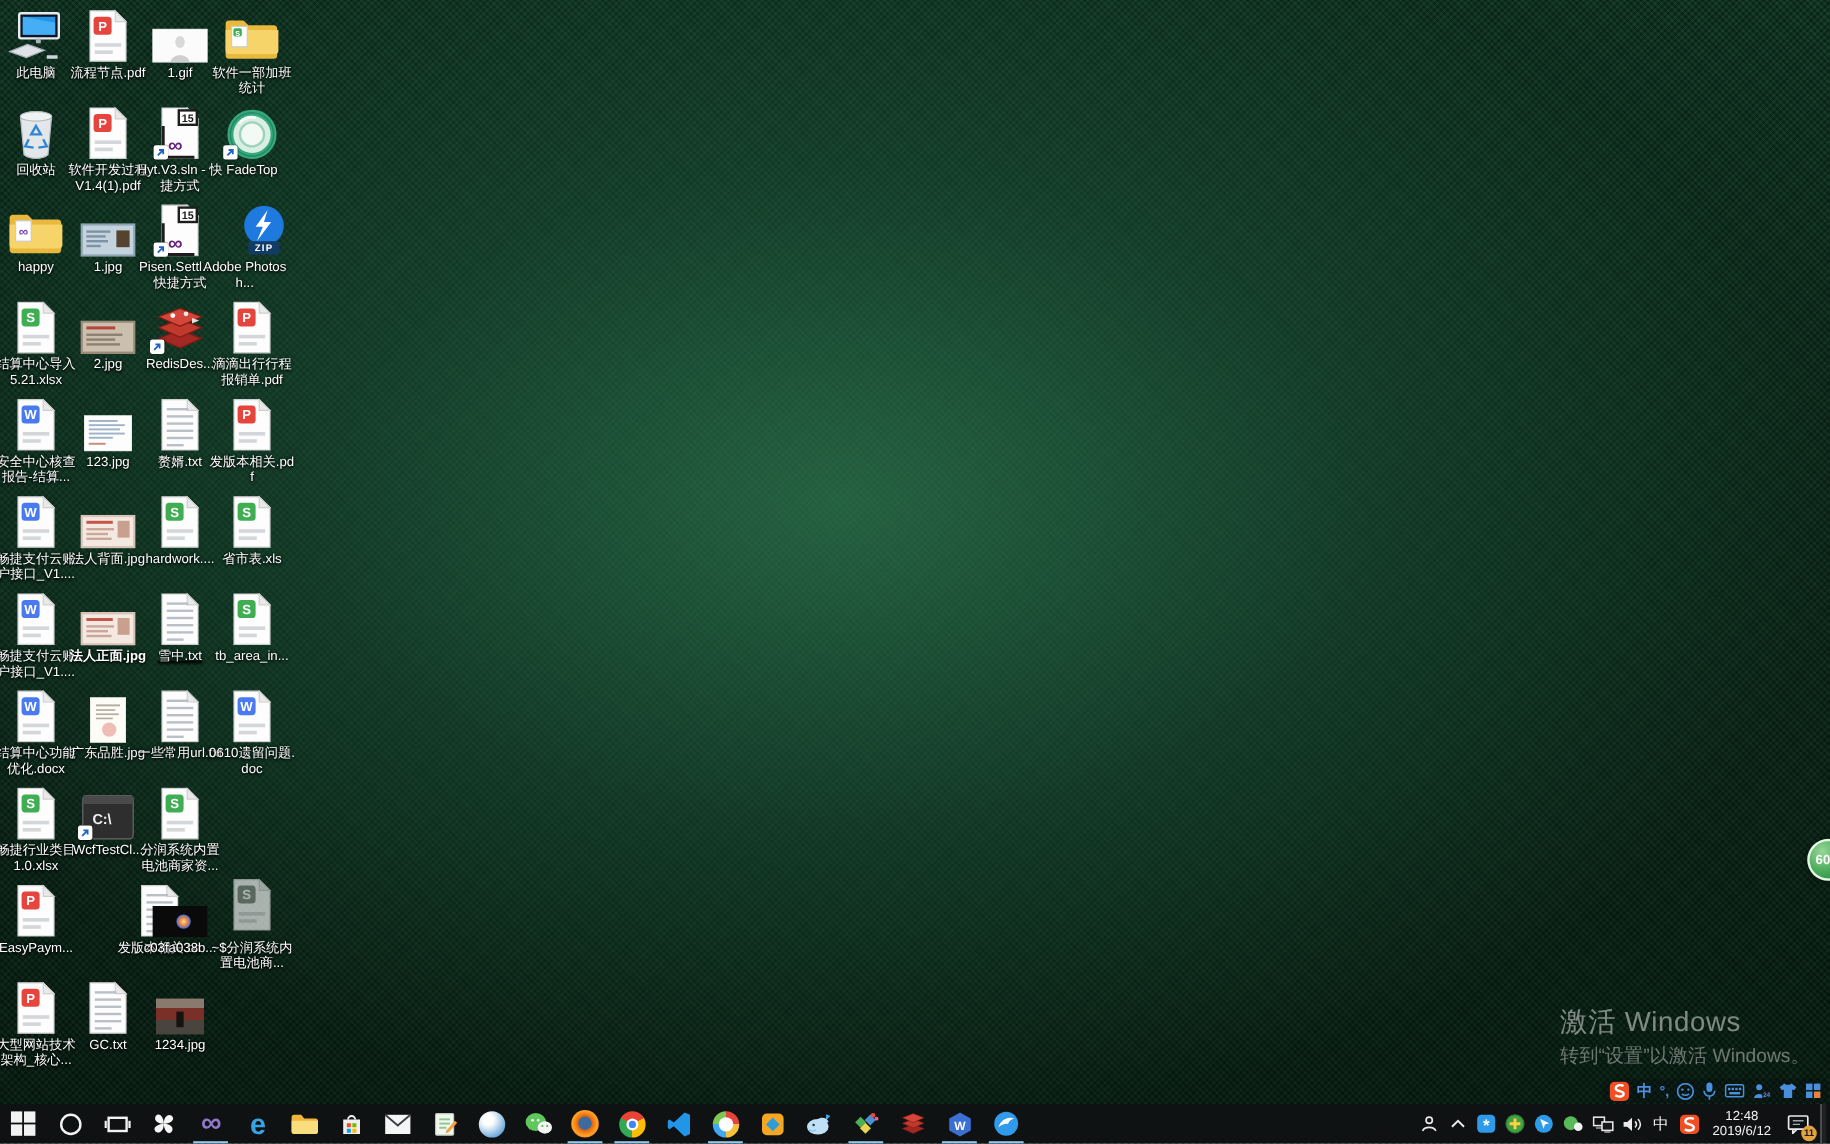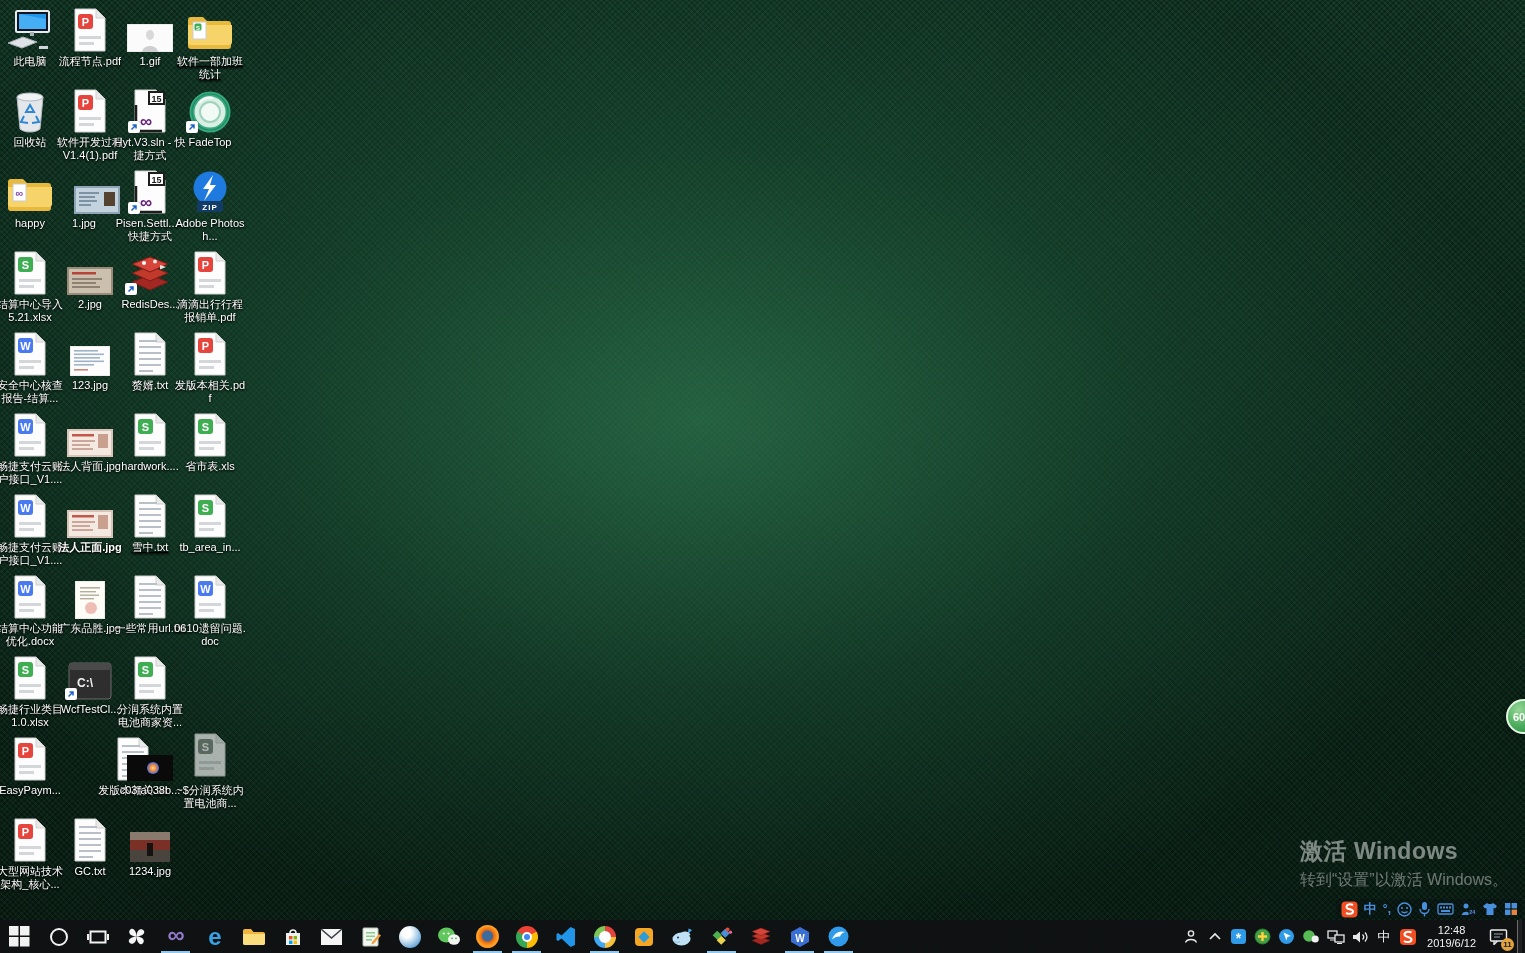--- a/index.html
+++ b/index.html
@@ -44,21 +44,21 @@
   .nbadge{position:absolute;right:-4px;bottom:2px;background:#e0a33e;color:#17191b;border-radius:50%;
      width:13px;height:13px;font-size:8px;font-weight:bold;display:flex;align-items:center;justify-content:center}
   .showdesk{width:4px;height:33px;border-left:1px solid rgba(255,255,255,.35);background:rgba(255,255,255,.06)}
   
   #sogou{position:absolute;right:2px;bottom:34px;height:20px;display:flex;align-items:center;gap:6px;
      padding:0 5px;background:rgba(10,14,18,.35);border-radius:2px;z-index:9}
   .sg-item{display:flex;align-items:center;justify-content:center}
   .sg-blue{color:#4a8fdd;font-size:12px;font-weight:bold}
   
   #wm{position:absolute;left:1300px;top:836px;color:rgba(255,255,255,.48);pointer-events:none}
-  #wm .t{font-size:23px;font-weight:700;letter-spacing:.5px}
+  #wm .t{font-size:23px;font-weight:400;letter-spacing:.5px}
   #wm .s{font-size:16px;margin-top:3px;color:rgba(255,255,255,.40)}
   
   #badge60{position:absolute;left:1506px;top:699px;width:35px;height:35px;border-radius:50%;
      background:radial-gradient(circle at 35% 28%, #96d796 0%, #4aab5c 55%, #2e8443 100%);
      border:2px solid rgba(240,255,240,.92);box-shadow:0 1px 5px rgba(0,0,0,.55);
      color:#fff;font-size:11px;font-weight:bold;display:flex;align-items:center;box-sizing:border-box;padding-left:5px}
   svg text{font-family:"Liberation Sans","DejaVu Sans",sans-serif}
 </style>
 </head>
 <body>
@@ -93,21 +93,21 @@
     <div class="dicon" style="left: 120px; top: 8px;">
       <div class="dicon-img">
         <svg width="46" height="28">
           <rect width="46" height="28" fill="#fbfbfb" stroke="#ddd"></rect>
           <ellipse cx="23" cy="11" rx="4" ry="5" fill="#d9d9d9"></ellipse>
           <path d="M15 28c1-8 15-8 16 0z" fill="#cfcfcf"></path>
         </svg>
       </div>
       <div class="dicon-label">1.gif</div>
     </div>
-    <div class="dicon" style="left: 180px; top: 8px; text-decoration: underline;">
+    <div class="dicon" style="left: 180px; top: 8px;">
       <div class="dicon-img">
         <svg width="46" height="38" viewBox="0 0 46 38">
           <path d="M1 6c0-2 1-3 3-3h12l4 4h21c2 0 3 1 3 3v22c0 2-1 3-3 3H4c-2 0-3-1-3-3z" fill="#e8b93c"></path>
           <path d="M1 11h44v17c0 2-1 3-3 3H4c-2 0-3-1-3-3z" fill="#f6d46a"></path>
           <rect x="6" y="8" width="13" height="17" fill="#fff" stroke="#ccc"></rect>
           <rect x="7.5" y="9.5" width="7" height="7" rx="1.5" fill="#3fae53"></rect>
           <text x="11" y="15.8" font-size="6" fill="#fff" text-anchor="middle" font-weight="bold">S</text>
         </svg>
       </div>
       <div class="dicon-label">软件一部加班统计</div>
@@ -175,21 +175,21 @@
       <div class="dicon-img">
         <svg width="46" height="38" viewBox="0 0 46 38">
           <path d="M1 6c0-2 1-3 3-3h12l4 4h21c2 0 3 1 3 3v22c0 2-1 3-3 3H4c-2 0-3-1-3-3z" fill="#e8b93c"></path>
           <path d="M1 11h44v17c0 2-1 3-3 3H4c-2 0-3-1-3-3z" fill="#f6d46a"></path>
           <rect x="6" y="8" width="13" height="17" fill="#fff" stroke="#ccc"></rect>
           <text x="12.5" y="21" font-size="11" font-weight="bold" fill="#7a3fa8" text-anchor="middle">∞</text>
         </svg>
       </div>
       <div class="dicon-label">happy</div>
     </div>
-    <div class="dicon" style="left: 60px; top: 170px; align-items: flex-end;">
+    <div class="dicon" style="left: 60px; top: 170px;">
       <div class="dicon-img">
         <svg width="46" height="28">
           <rect width="46" height="28" fill="#8fa5b5"></rect>
           <rect x="2" y="2" width="42" height="24" fill="#c3d3de"></rect>
           <rect x="30" y="6" width="11" height="14" fill="#55432f"></rect>
           <g fill="#7d93a4">
             <rect x="5" y="6" width="20" height="2"></rect>
             <rect x="5" y="10" width="16" height="2"></rect>
             <rect x="5" y="14" width="18" height="2"></rect>
             <rect x="5" y="18" width="12" height="2"></rect>
@@ -209,21 +209,21 @@
           <text x="15" y="38" font-size="17" font-weight="bold" fill="#68217a" text-anchor="middle">∞</text>
         </svg>
         <span class="short">
           <svg width="10" height="10">
             <path d="M2.5 7.5L7 3M3.5 3H7v3.5" fill="none" stroke="#1e62c9" stroke-width="1.5"></path>
           </svg>
         </span>
       </div>
       <div class="dicon-label">Pisen.Settl... - 快捷方式</div>
     </div>
-    <div class="dicon" style="left: 180px; top: 170px;">
+    <div class="dicon" style="left: 180px; top: 170px; align-items: flex-end;">
       <div class="dicon-img">
         <svg width="40" height="44" viewBox="0 0 40 44">
           <circle cx="20" cy="18" r="16.5" fill="#1f7ae0"></circle>
           <path d="M23 5l-10 14h6l-5 12 12-16h-6z" fill="#fff"></path>
           <rect x="7" y="31" width="26" height="11" rx="2" fill="#123b66"></rect>
           <text x="20" y="39.5" text-anchor="middle" font-size="8" font-weight="bold" fill="#fff" letter-spacing="1">ZIP</text>
         </svg>
       </div>
       <div class="dicon-label">Adobe Photosh...</div>
     </div>

